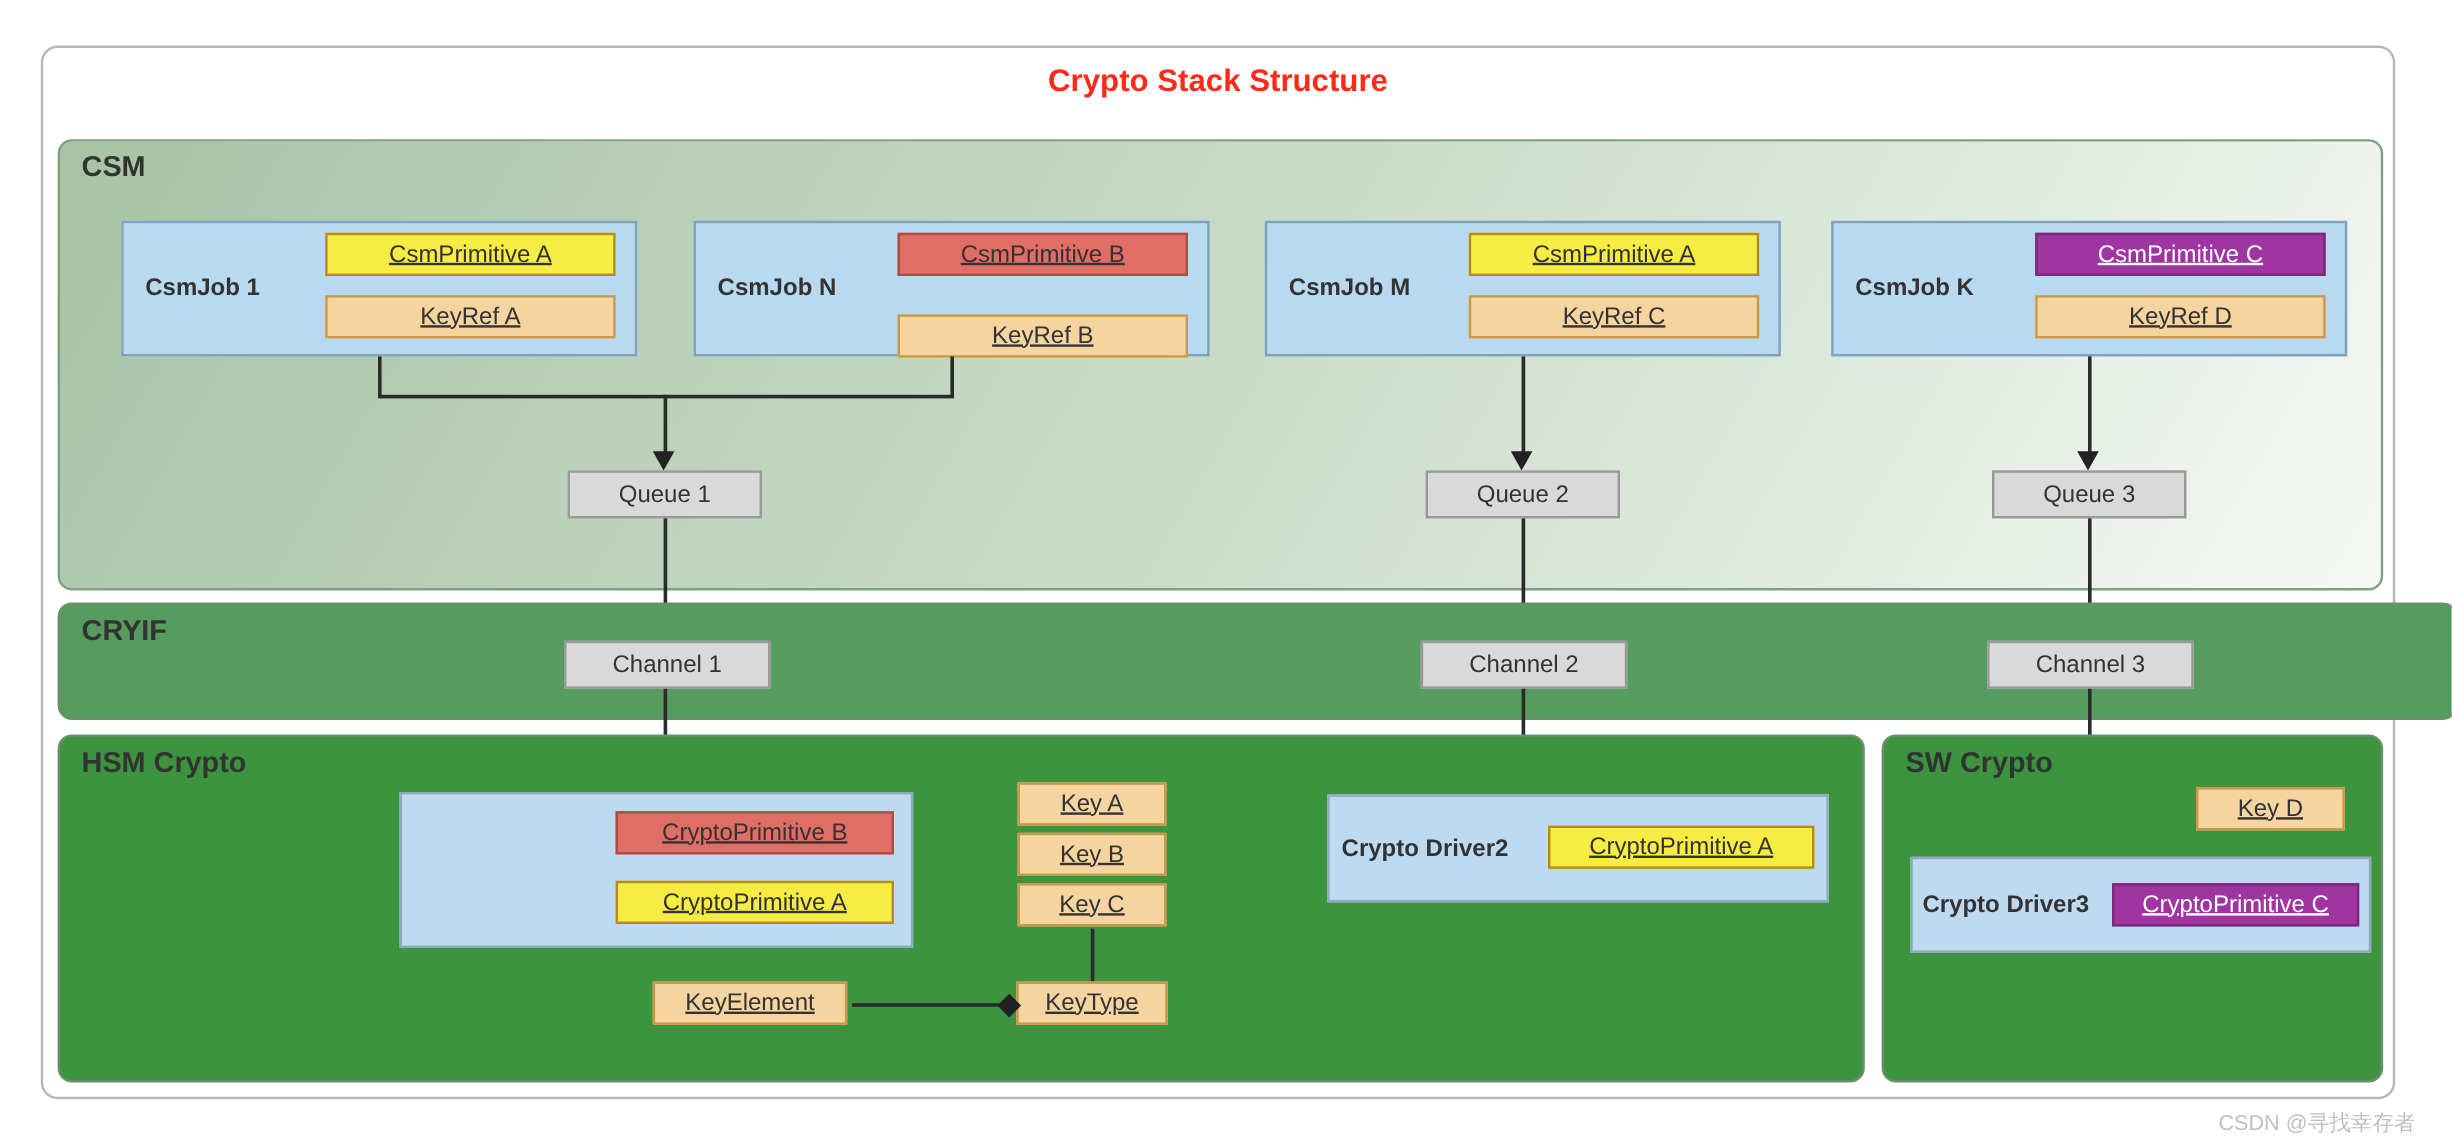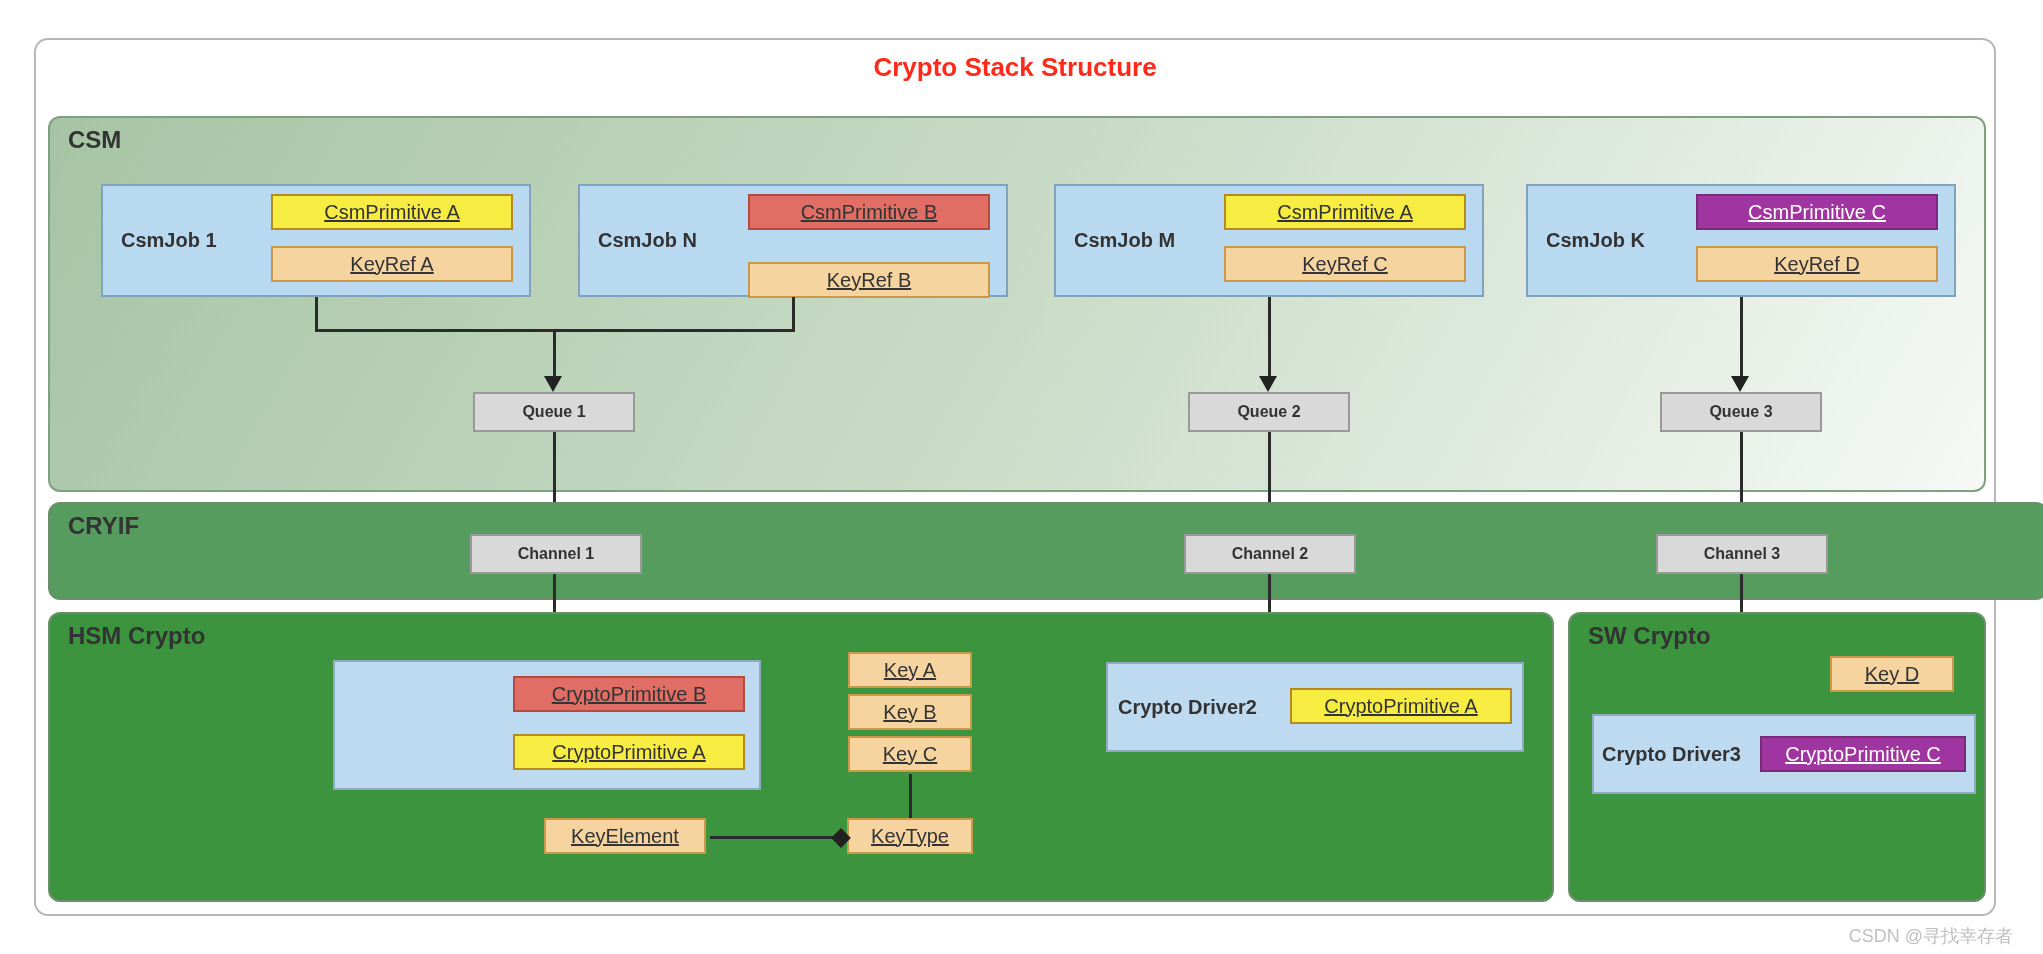--- a/index.html
+++ b/index.html
@@ -56,21 +56,21 @@
     height: 36px; display: flex; align-items: center; justify-content: center;
     font-size: 20px;
     text-decoration: underline;
   }
   .chip.yellow { background: #f7ed42; }
   .chip.red    { background: #e16e65; border-color: #b34a41; }
   .chip.purple { background: #a034a0; border-color: #7a2a7a; color: #fff; }
   .chip.orange { background: #f5d4a0; border-color: #c99848; }
   .gray {
     background: #d9d9d9; border: 2px solid #999;
-    height: 40px; font-weight: 700; font-size: 16px;
+    height: 40px; font-weight: 400; font-size: 20px;
   }
   .blue {
     background: #bedaf0; border: 2px solid #8faabf;
   }
 
   
   .vline { position:absolute; width:3px; background:#2b2b2b; }
   .hline { position:absolute; height:3px; background:#2b2b2b; }
   .arrow-head {
     position:absolute; width:0; height:0;

